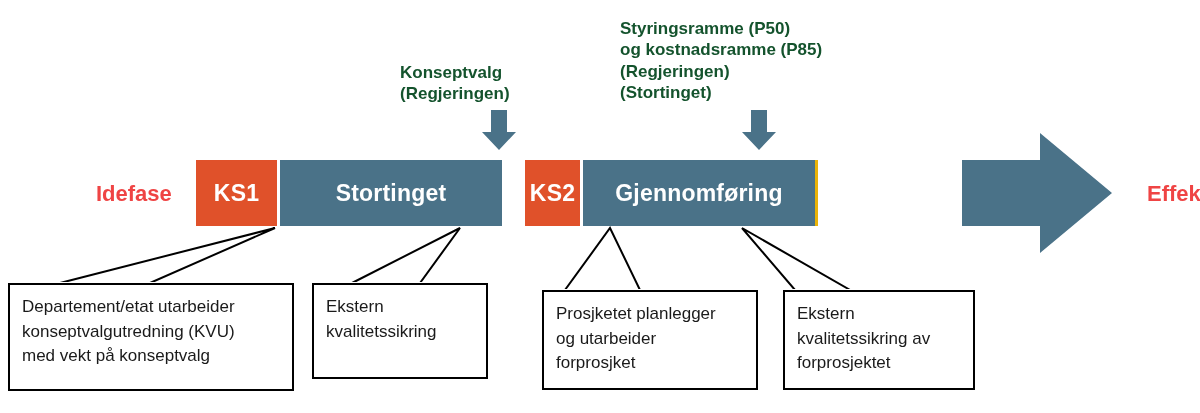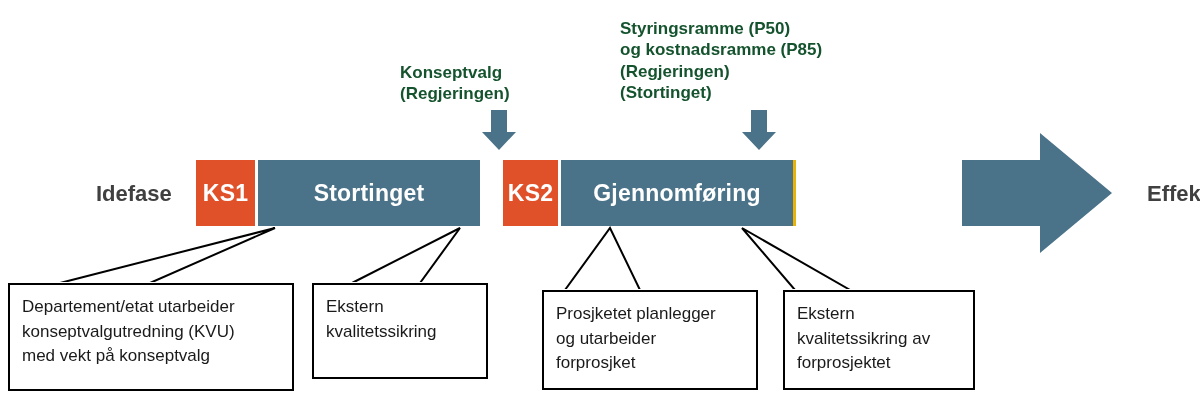--- a/index.html
+++ b/index.html
@@ -62,40 +62,40 @@
     color: #ffffff;
     font-weight: bold;
     font-size: 23px;
     letter-spacing: .2px;
     border-right: 3px solid #ffffff;
     box-sizing: border-box;
   }
   .phase.blue { background: #4a7288; }
   .phase.orange { background: #e0512a; font-size: 23px; }
   #phase-konseptfase   { width: 221px; }
-  #phase-ks1           { width: 62px; }
+  #phase-ks1           { width: 84px; }
   #phase-forprosjekt   { width: 225px; }
   #phase-ks2           { width: 58px; margin-left: 20px; }
   #phase-gjennomforing { width: 235px; border-right: 3px solid #eab308; }
 
   
   #bar-arrowhead {
     position: absolute;
     left: 962px;
     top: 133px;
     width: 150px;
     height: 120px;
   }
 
   
   .side-label {
     position: absolute;
     font-weight: bold;
     font-size: 22px;
-    color: #404040;
+    color: #ef4444;
   }
   #label-idefase { left: 96px; top: 181px; }
   #label-effekt  { left: 1131px; top: 181px; margin-left: 16px; }
 
   
   .callout {
     position: absolute;
     border: 2px solid #000000;
     background: #ffffff;
     box-sizing: border-box;

